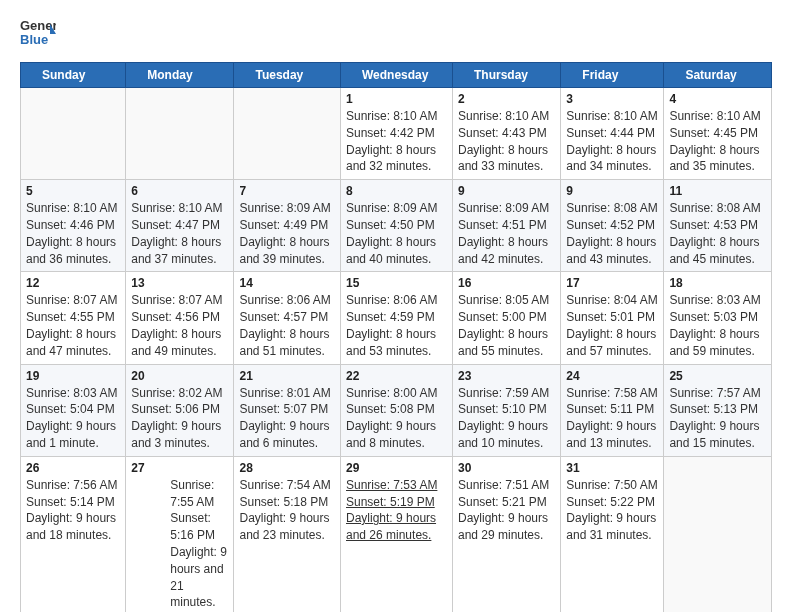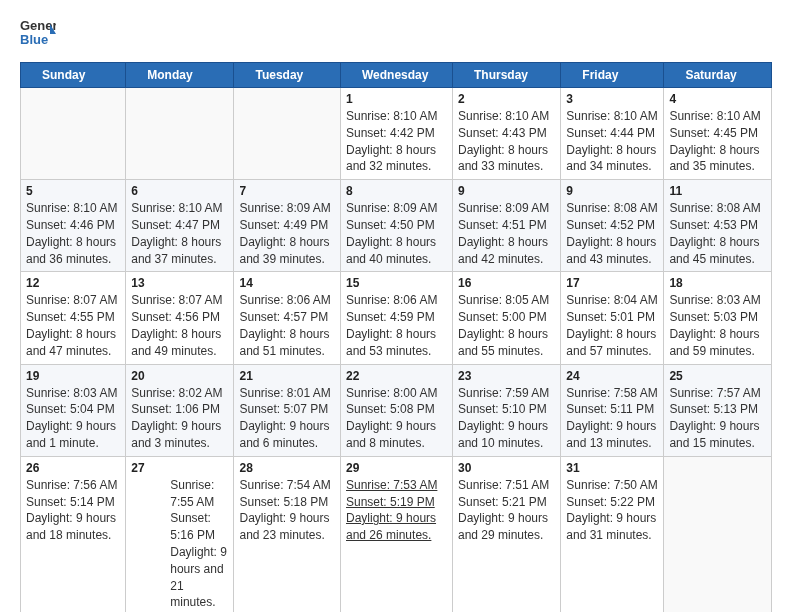--- a/index.html
+++ b/index.html
@@ -236,21 +236,21 @@
         <tr>
           <td>
             <div class="day-number">19</div>
             <div class="day-info" style="white-space: pre-line;">Sunrise: 8:03 AM
 Sunset: 5:04 PM
 Daylight: 9 hours and 1 minute.</div>
           </td>
           <td>
             <div class="day-number">20</div>
             <div class="day-info" style="white-space: pre-line;">Sunrise: 8:02 AM
-Sunset: 1:06 PM
+Sunset: 5:06 PM
 Daylight: 9 hours and 3 minutes.</div>
           </td>
           <td>
             <div class="day-number">21</div>
             <div class="day-info" style="white-space: pre-line;">Sunrise: 8:01 AM
 Sunset: 5:07 PM
 Daylight: 9 hours and 6 minutes.</div>
           </td>
           <td>
             <div class="day-number">22</div>

